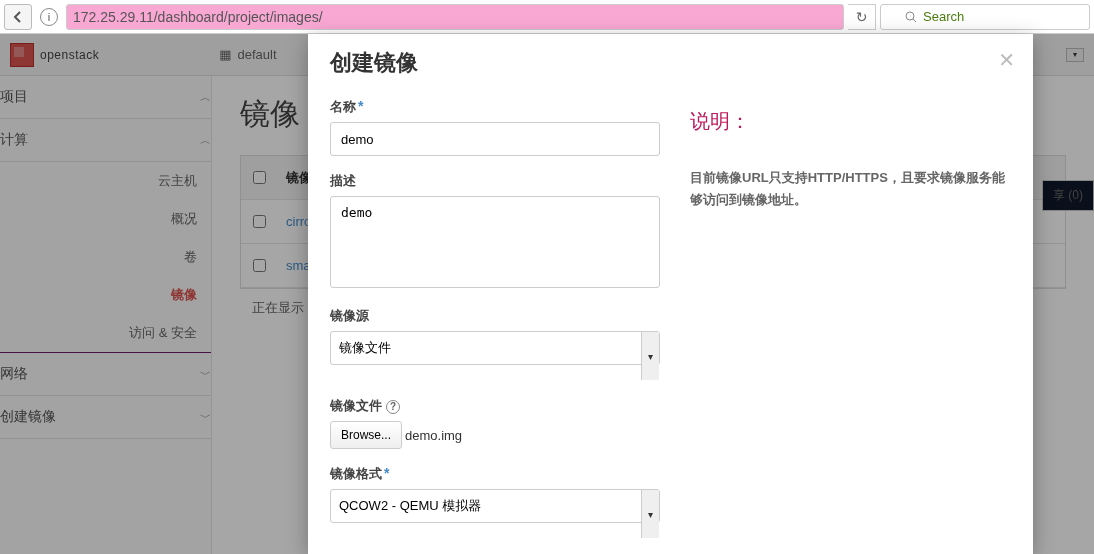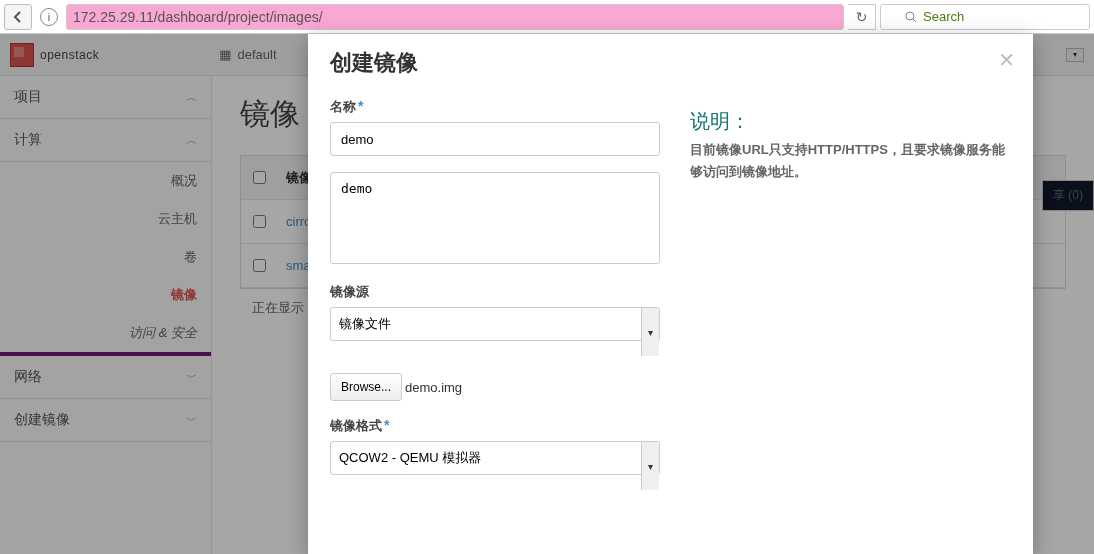--- a/index.html
+++ b/index.html
@@ -10,21 +10,21 @@
 .url-bar { flex: 1; height: 26px; border: 1px solid #ccc; border-radius: 3px; padding: 0 6px; display: flex; align-items: center; font-size: 14px; color: #555; background: #f9a8d4; }
 .reload-btn { width: 28px; height: 26px; border: 1px solid #ccc; border-left: none; display: flex; align-items: center; justify-content: center; font-size: 14px; color: #666; }
 .search-box { width: 210px; height: 26px; border: 1px solid #ccc; border-radius: 3px; display: flex; align-items: center; padding: 0 24px; color: #4d7c0f; gap: 6px; }
 .topbar { height: 42px; background: #f5f5f5; border-bottom: 1px solid #ddd; display: flex; align-items: center; padding: 0 10px; }
 .logo-box { width: 24px; height: 24px; background: #d9534f; border: 1px solid #b9302c; margin-right: 6px; position: relative; }
 .logo-box::after { content: ""; position: absolute; width: 10px; height: 10px; background: rgba(255,255,255,0.3); top: 3px; left: 3px; }
 .brand { font-size: 12px; color: #444; font-weight: 400; letter-spacing: 0.5px; text-align: center; }
 .proj-sel { margin-left: 120px; display: flex; align-items: center; gap: 6px; color: #666; }
 .main { display: flex; height: calc(554px - 34px - 42px); }
 .sidebar { width: 212px; border-right: 1px solid #e5e5e5; background: #fafafa; }
-.side-sec { border-bottom: 1px solid #e0e0e0; padding: 12px 14px; display: flex; justify-content: space-between; align-items: center; cursor: pointer; font-size: 14px; color: #555; }
+.side-sec { border-bottom: 1px solid #e0e0e0; padding: 12px 0; display: flex; justify-content: space-between; align-items: center; cursor: pointer; font-size: 14px; color: #555; }
 .side-sub { padding: 10px 14px 10px 0; text-align: right; color: #666; font-size: 13px; }
 .side-sub.active { color: #d9534f; font-weight: bold; }
 .chev { font-size: 11px; color: #888; }
 .content { flex: 1; padding: 18px 28px; }
 .page-title { font-size: 30px; color: #444; margin-bottom: 20px; font-weight: 400; }
 .table-wrap { border: 1px solid #ddd; }
 .trow { display: flex; align-items: center; border-bottom: 1px solid #e5e5e5; height: 44px; padding: 0 12px; }
 .trow.header { background: #f5f5f5; font-weight: bold; }
 .cbox { margin-right: 20px; }
 .tlink { color: #428bca; }
@@ -39,21 +39,21 @@
 .form-label { font-size: 13px; font-weight: bold; color: #444; margin-bottom: 6px; display: block; }
 .req { color: #428bca; font-size: 14px; margin-left: 2px; }
 .text-input { width: 100%; height: 34px; border: 1px solid #ccc; border-radius: 3px; padding: 0 10px; font-size: 13px; margin-bottom: 16px; }
 .textarea-input { width: 100%; height: 92px; border: 1px solid #ccc; border-radius: 3px; padding: 8px 10px; font-size: 13px; margin-bottom: 16px; resize: none; }
 .select-input { width: 100%; height: 34px; border: 1px solid #ccc; border-radius: 3px; padding: 0 8px; font-size: 13px; margin-bottom: 16px; background: #fff; position: relative; }
 .select-wrap { position: relative; margin-bottom: 16px; }
 .select-arrow { position: absolute; right: 1px; top: 1px; bottom: 1px; width: 18px; background: #efefef; border-left: 1px solid #ccc; display: flex; align-items: center; justify-content: center; font-size: 10px; color: #333; pointer-events: none; }
 .file-row { display: flex; align-items: center; gap: 3px; margin-bottom: 16px; }
 .browse-btn { height: 28px; padding: 0 10px; border: 1px solid #ccc; background: linear-gradient(#fff,#eee); border-radius: 3px; font-size: 12px; }
 .help-ico { display: inline-flex; width: 14px; height: 14px; border: 1px solid #888; border-radius: 50%; align-items: center; justify-content: center; font-size: 10px; color: #666; margin-left: 4px; }
-.desc-title { font-size: 20px; color: #0f766e; margin-bottom: 4px; font-weight: 400; }
+.desc-title { font-size: 20px; color: #be185d; margin-bottom: 32px; font-weight: 400; }
 .desc-p { font-size: 13px; color: #666; line-height: 1.7; margin-bottom: 10px; font-weight: bold; }
 .desc-p b { color: #333; }
 .right-badge { position: absolute; top: 180px; right: 0; border: 1px solid #ccc; background: #0f172a; padding: 6px 10px; font-size: 12px; color: #666; }
 .mini-sel { margin-left: auto; border: 1px solid #bbb; width: 18px; height: 14px; background: #f0f0f0; display:flex; align-items:center; justify-content:center; font-size:8px; }
 </style>
 </head>
 <body>
 
 <div class="browser-bar">
   <div class="back-btn">
@@ -86,25 +86,25 @@
 <div class="main">
   <div class="sidebar">
     <div class="side-sec">
       <span>项目</span>
       <span class="chev">︿</span>
     </div>
     <div class="side-sec">
       <span>计算</span>
       <span class="chev">︿</span>
     </div>
+    <div class="side-sub">云主机</div>
     <div class="side-sub">概况</div>
-    <div class="side-sub">云主机</div>
     <div class="side-sub">卷</div>
     <div class="side-sub active">镜像</div>
-    <div class="side-sub" style="border-bottom:4px solid #701a75;font-style:italic;">访问 &amp; 安全</div>
+    <div class="side-sub" style="border-bottom:1px solid #701a75;">访问 &amp; 安全</div>
     <div class="side-sec">
       <span>网络</span>
       <span class="chev">﹀</span>
     </div>
     <div class="side-sec">
       <span>创建镜像</span>
       <span class="chev">﹀</span>
     </div>
   </div>
 
@@ -133,28 +133,30 @@
 <div class="overlay"></div>
 <div class="modal">
   <div class="close-x">✕</div>
   <div class="modal-inner">
     <div class="modal-left">
       <div class="modal-title">创建镜像</div>
 
       <label class="form-label"><span>名称</span><span class="req">*</span></label>
       <input class="text-input" value="demo" style="">
 
+      <label class="form-label">描述</label>
       <textarea class="textarea-input" style="">demo</textarea>
 
       <label class="form-label">镜像源</label>
       <div class="select-wrap">
         <input class="select-input" readonly="" value="镜像文件" style="">
         <div class="select-arrow">▾</div>
       </div>
 
+      <label class="form-label"><span>镜像文件</span><span class="help-ico">?</span></label>
       <div class="file-row">
         <button class="browse-btn">Browse...</button>
         <span>demo.img</span>
       </div>
 
       <label class="form-label"><span>镜像格式</span><span class="req">*</span></label>
       <div class="select-wrap">
         <input class="select-input" readonly="" value="QCOW2 - QEMU 模拟器" style="">
         <div class="select-arrow">▾</div>
       </div>

